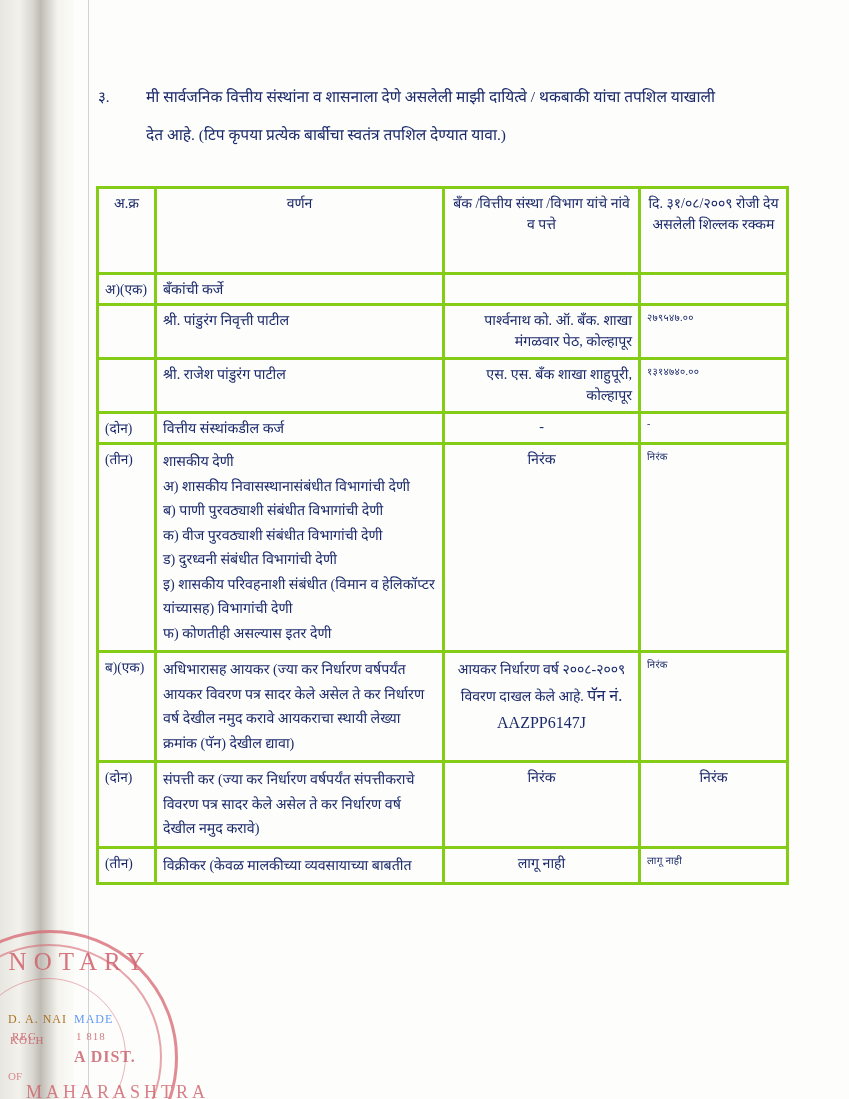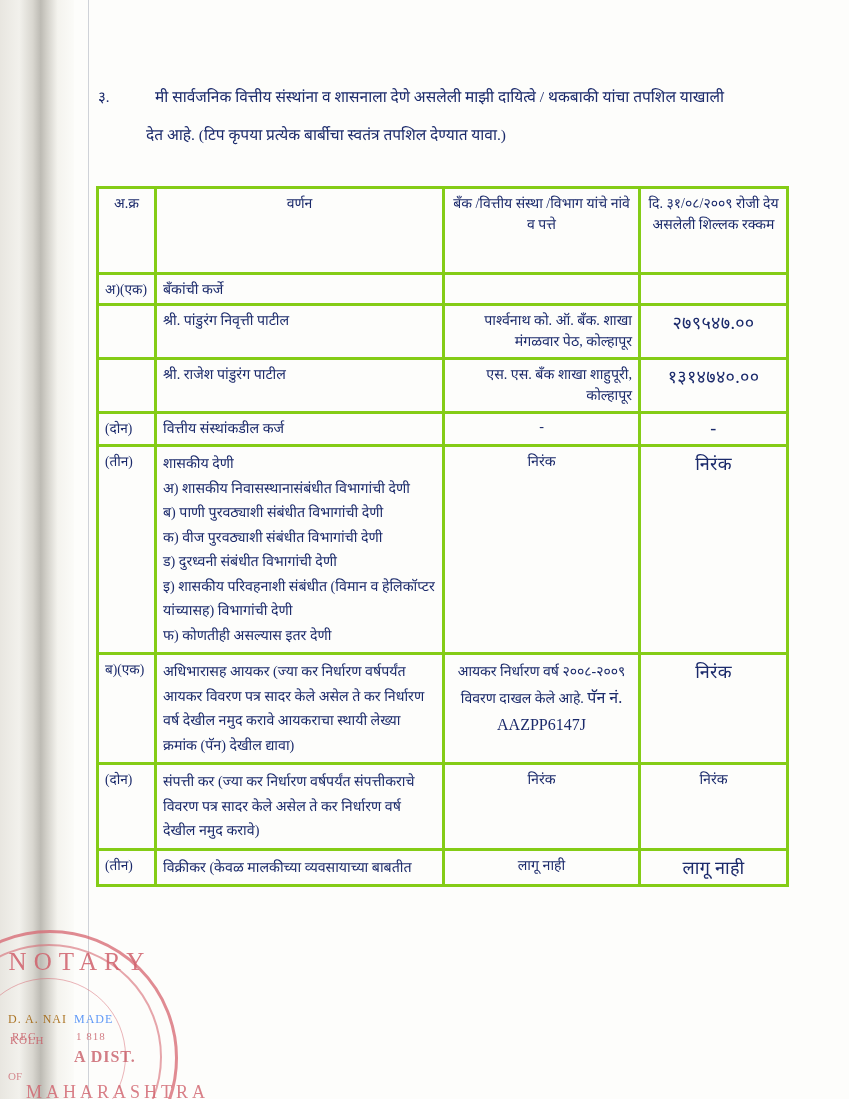--- a/index.html
+++ b/index.html
@@ -70,21 +70,20 @@
     left: 0;
     top: 0;
     width: 34px;
     font-size: 15px;
   }
   .intro .l1 {
     position: absolute;
     left: 48px;
     top: 0;
     width: 650px;
-    margin-left: 9px;
   }
   .intro .l2 {
     position: absolute;
     left: 48px;
     top: 38px;
     width: 650px;
   }
 
   
   table.sheet {
@@ -117,23 +116,22 @@
     padding-top: 6px;
   }
   .sr {
     text-align: left;
     white-space: nowrap;
     font-size: 13.6px;
   }
   .ctr { text-align: center; }
   .mid { vertical-align: middle; }
   .amt {
-    text-align: center;
     vertical-align: middle;
-    font-size: 18px;
+    font-size: 10px;
     letter-spacing: 0.3px;
   }
   .rowtall { height: 46px; }
   .multi { line-height: 24.5px; }
   .multi .ln { display: block; }
   .bank-cell {
     text-align: right;
     line-height: 21px;
     vertical-align: middle;
   }

